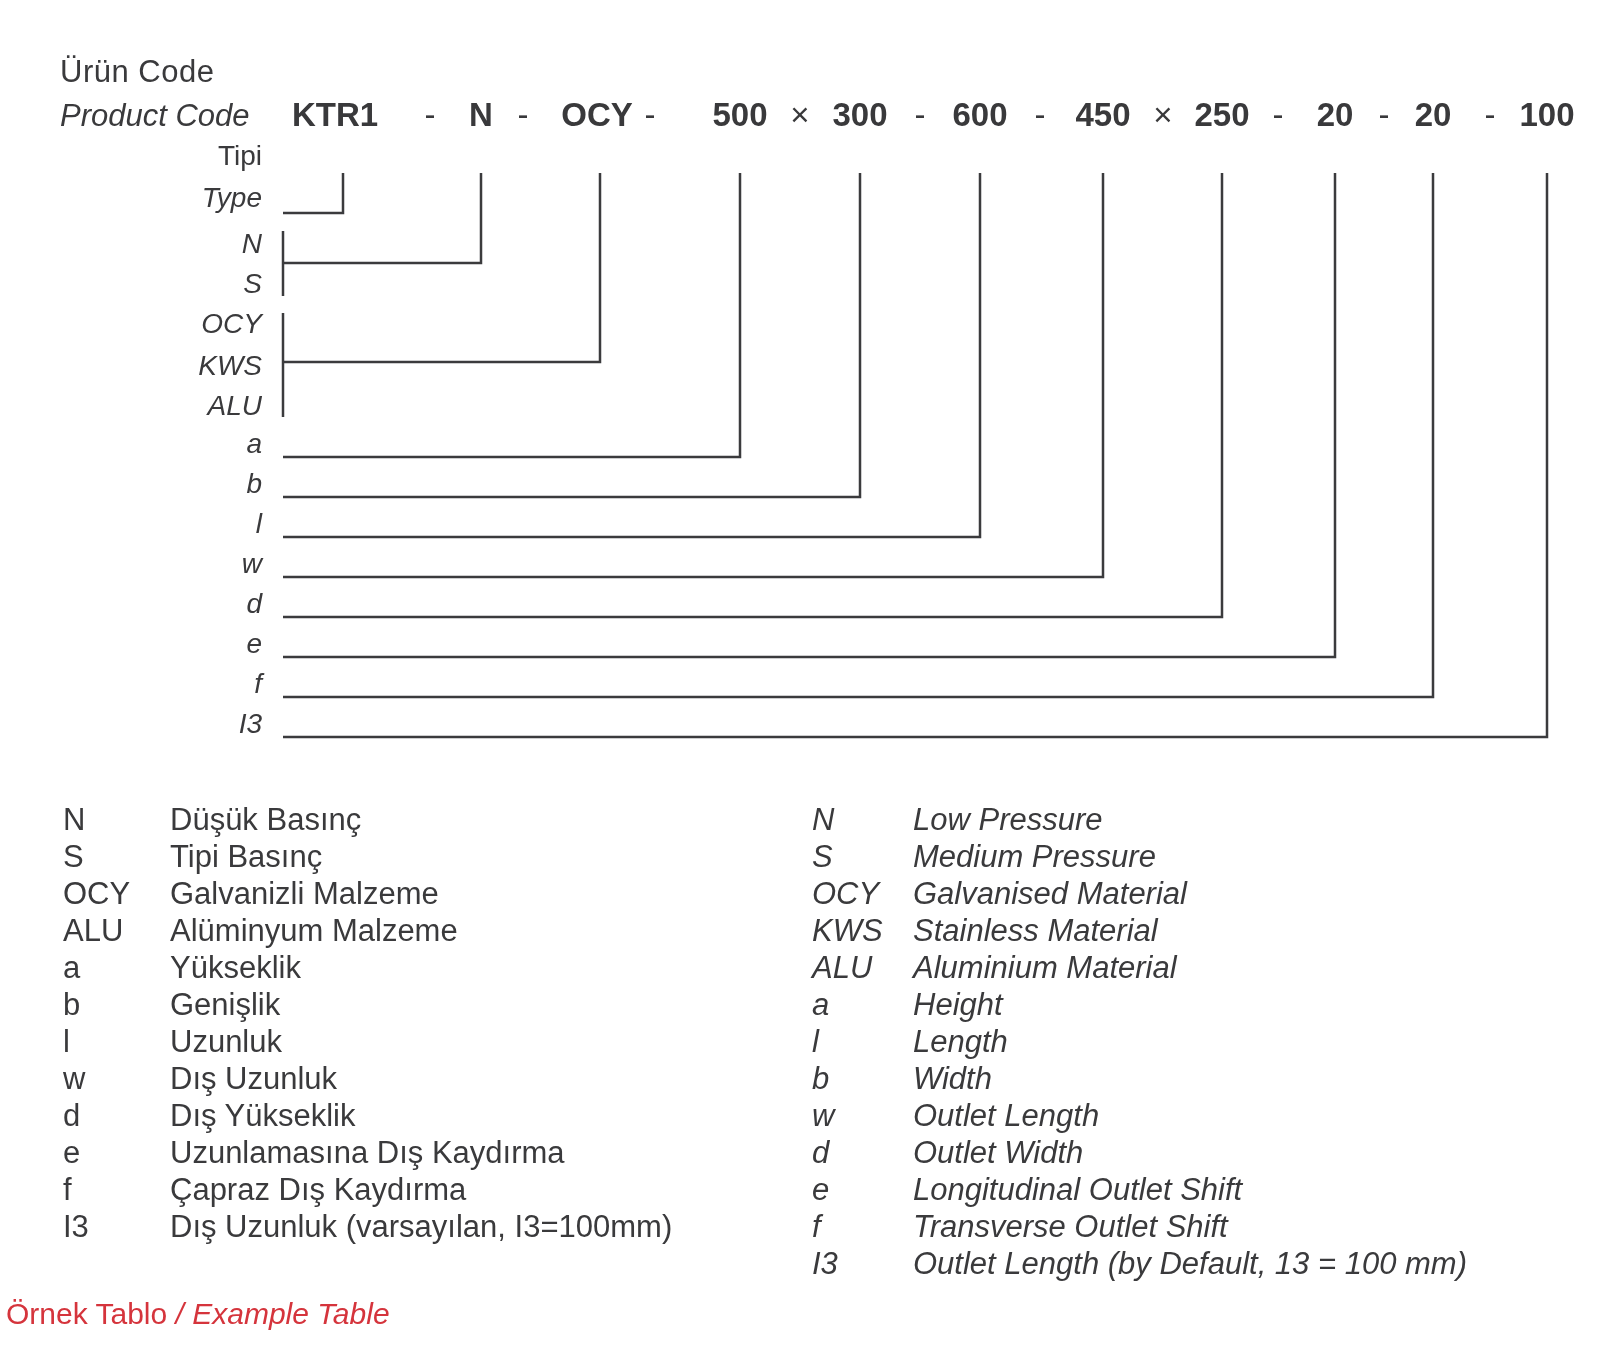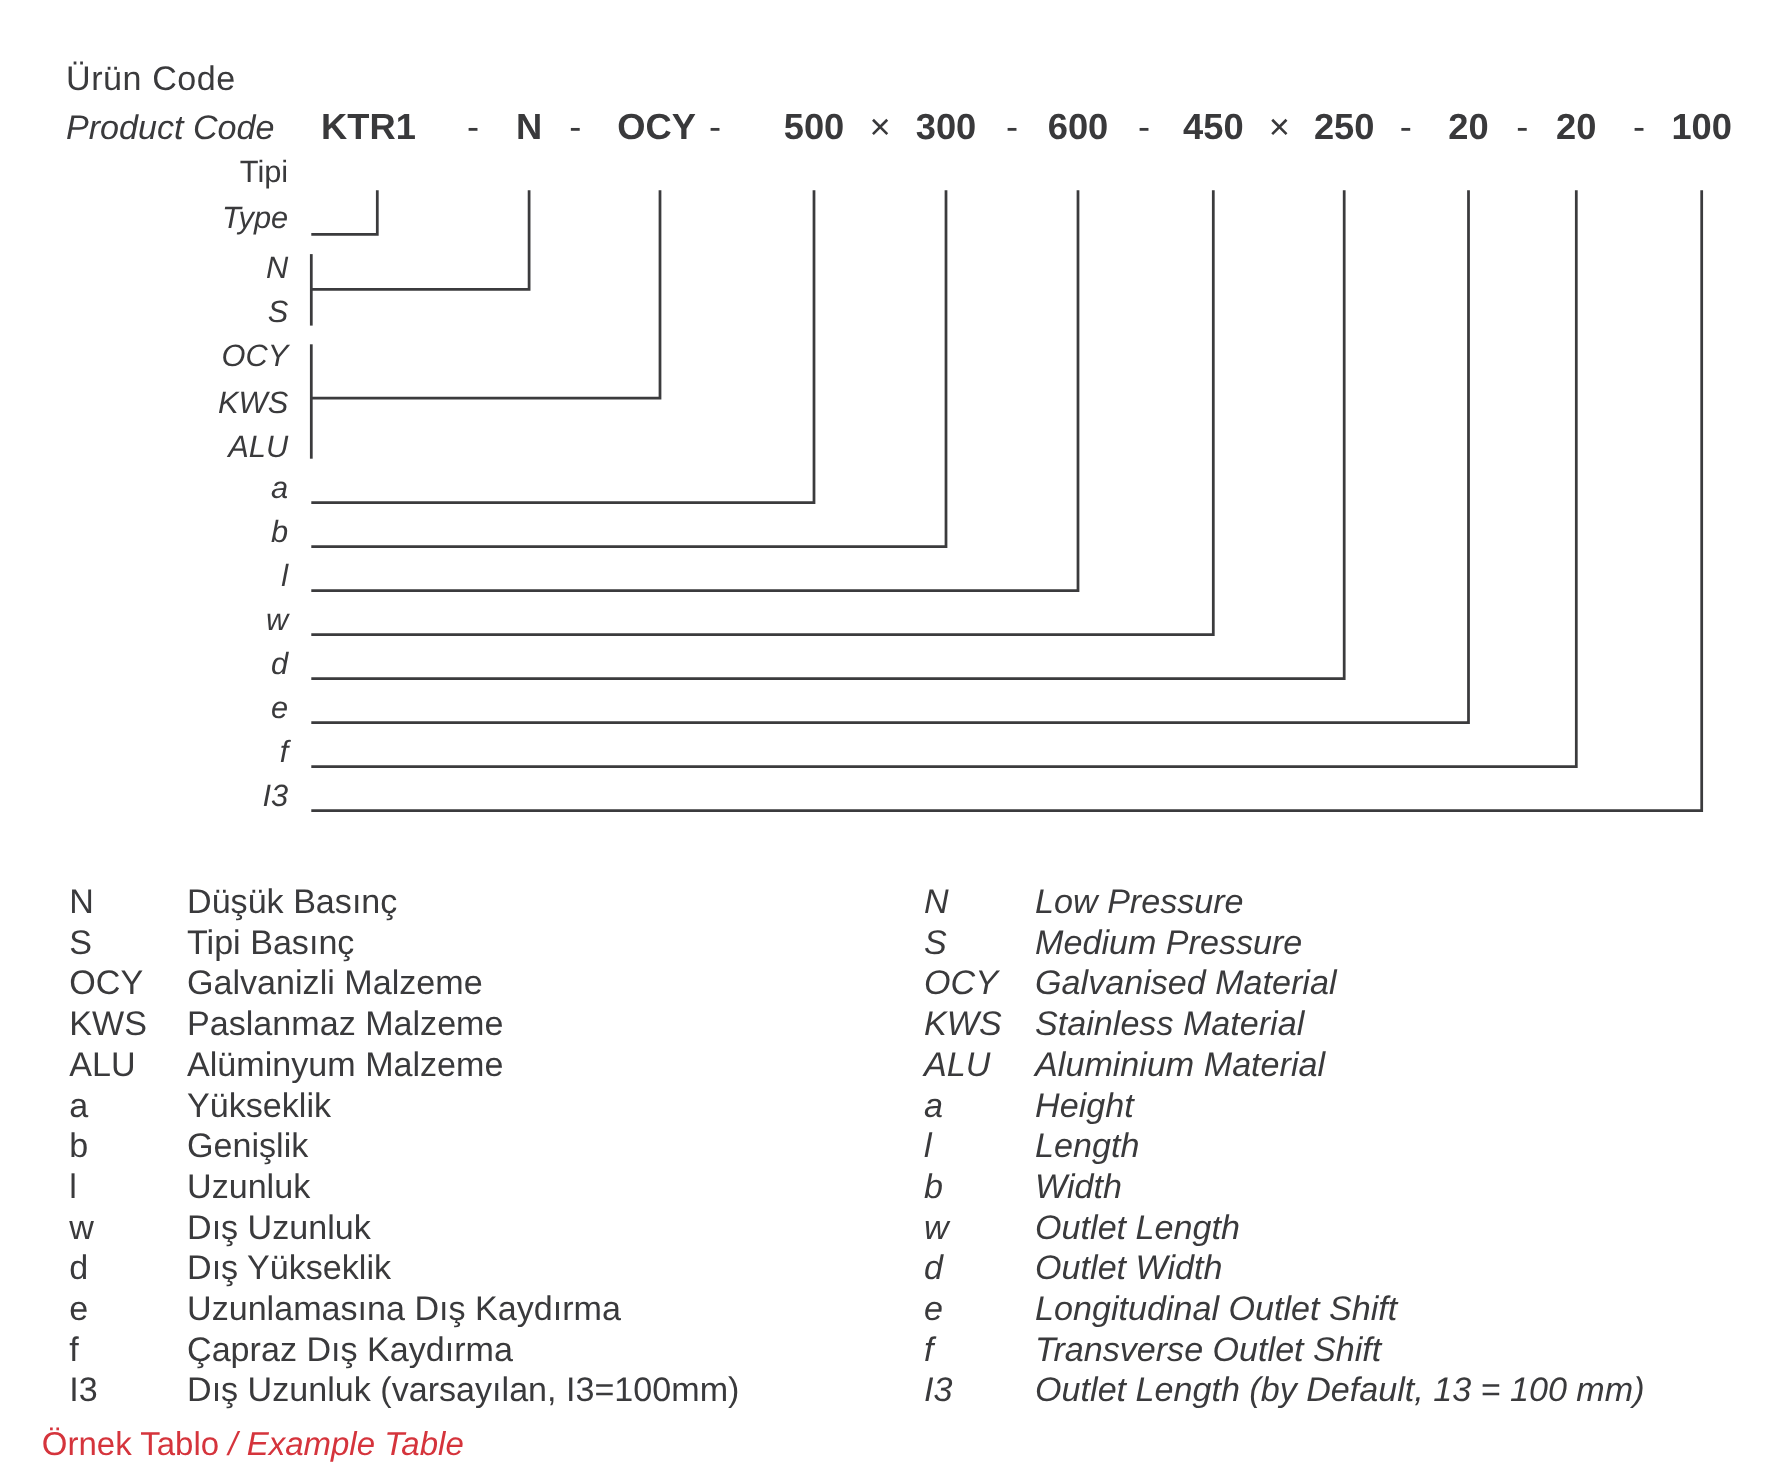--- a/index.html
+++ b/index.html
@@ -33,21 +33,21 @@
   #diagram-lines{position:absolute;left:0;top:0;}
   #diagram-lines polyline,#diagram-lines line{
     fill:none;stroke:#3b3b3d;stroke-width:2.5;
   }
   
   .legend-col{position:absolute;top:801px;}
   .legend-row{height:37px;line-height:37px;white-space:nowrap;font-size:31px;}
   .legend-abbr{display:inline-block;vertical-align:top;}
   #legend-tr{left:63px;}
   #legend-tr .legend-abbr{width:107px;}
-  #legend-en{left:840px;font-style:italic;}
+  #legend-en{left:812px;font-style:italic;}
   #legend-en .legend-abbr{width:101px;}
   
   .footer{
     position:absolute;left:6px;top:1297px;
     font-size:30px;white-space:nowrap;
   }
   .footer .tr{font-weight:normal;}
   .footer .en{font-style:italic;}
 </style>
 </head>
@@ -115,21 +115,20 @@
       <div class="dlabel it" style="top: 589px;">d</div>
       <div class="dlabel it" style="top: 629px;">e</div>
       <div class="dlabel it" style="top: 669px;">f</div>
       <div class="dlabel it" style="top: 709px;">I3</div>
     </div>
 
   <div class="legend-col" id="legend-tr">
       <div class="legend-row"><span class="legend-abbr">N</span><span>Düşük Basınç</span></div>
       <div class="legend-row"><span class="legend-abbr">S</span><span>Tipi Basınç</span></div>
       <div class="legend-row"><span class="legend-abbr">OCY</span><span>Galvanizli Malzeme</span></div>
-      <div class="legend-row"><span class="legend-abbr">KWS</span><span>Paslanmaz Malzeme</span></div>
       <div class="legend-row"><span class="legend-abbr">ALU</span><span>Alüminyum Malzeme</span></div>
       <div class="legend-row"><span class="legend-abbr">a</span><span>Yükseklik</span></div>
       <div class="legend-row"><span class="legend-abbr">b</span><span>Genişlik</span></div>
       <div class="legend-row"><span class="legend-abbr">l</span><span>Uzunluk</span></div>
       <div class="legend-row"><span class="legend-abbr">w</span><span>Dış Uzunluk</span></div>
       <div class="legend-row"><span class="legend-abbr">d</span><span>Dış Yükseklik</span></div>
       <div class="legend-row"><span class="legend-abbr">e</span><span>Uzunlamasına Dış Kaydırma</span></div>
       <div class="legend-row"><span class="legend-abbr">f</span><span>Çapraz Dış Kaydırma</span></div>
       <div class="legend-row"><span class="legend-abbr">I3</span><span>Dış Uzunluk (varsayılan, I3=100mm)</span></div>
     </div>
@@ -142,17 +141,17 @@
       <div class="legend-row"><span class="legend-abbr">a</span><span>Height</span></div>
       <div class="legend-row"><span class="legend-abbr">l</span><span>Length</span></div>
       <div class="legend-row"><span class="legend-abbr">b</span><span>Width</span></div>
       <div class="legend-row"><span class="legend-abbr">w</span><span>Outlet Length</span></div>
       <div class="legend-row"><span class="legend-abbr">d</span><span>Outlet Width</span></div>
       <div class="legend-row"><span class="legend-abbr">e</span><span>Longitudinal Outlet Shift</span></div>
       <div class="legend-row"><span class="legend-abbr">f</span><span>Transverse Outlet Shift</span></div>
       <div class="legend-row"><span class="legend-abbr">I3</span><span>Outlet Length (by Default, 13 = 100 mm)</span></div>
     </div>
 
-  <div class="footer" style="color: rgb(213, 52, 60); margin-left: 32px;">
+  <div class="footer" style="color: rgb(213, 52, 60);">
     <span class="tr">Örnek Tablo</span><span class="en"> / </span><span class="en">Example Table</span>
   </div>
 
 </div>
 
 </body></html>

